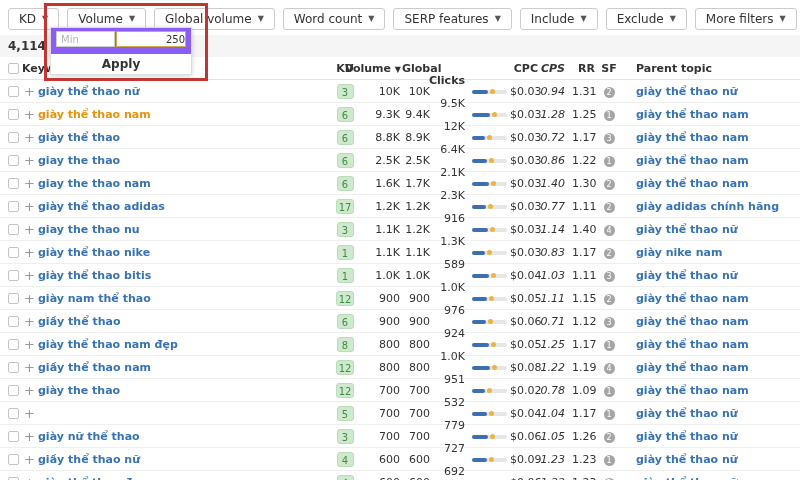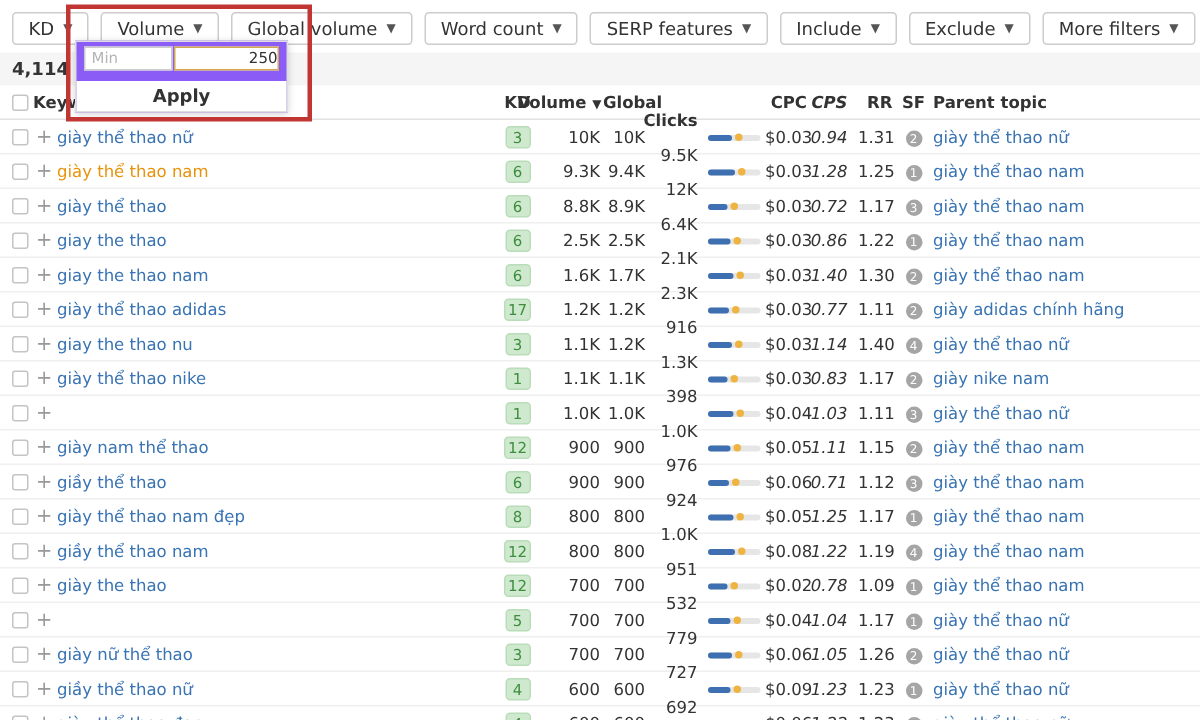--- a/index.html
+++ b/index.html
@@ -45,25 +45,25 @@
   .c-kw     { left:38px; }
   .c-kd     { left:334px; width:22px; text-align:center; }
   .c-vol    { left:345px; width:55px; text-align:right; }
   .c-glob   { left:402px; width:28px; text-align:right; }
   .c-clicks { left:427px; width:38px; text-align:right;margin-top:12px; }
   .c-bar    { left:472px; }
   .c-cpc    { left:510px; width:28px; text-align:right; }
   .c-cps    { left:540px; width:25px; text-align:right;font-style:italic; }
   .c-rr     { left:572px; width:23px; text-align:right; }
   .c-sf     { left:600px; width:18px; text-align:center; }
-  .c-parent { left:622px; }
+  .c-parent { left:636px; }
 
   .checkbox { width:11px; height:11px; border:1px solid #c4c4c4; border-radius:2px;
     background:#fff; cursor:pointer; }
-  a.kw-link, a.parent-link { color:var(--link-blue); text-decoration:none; cursor:pointer; }
+  a.kw-link, a.parent-link { color:var(--link-blue); text-decoration:none; cursor:pointer;font-weight:bold; }
   a.kw-orange { color:var(--highlight-orange); }
 
   .kd-badge { display:inline-block; min-width:17px; height:15px; line-height:15px; margin-top:4px;
     padding:0 2px; background:var(--kd-badge-bg); color:var(--kd-badge-text);
     border:1px solid #b9dcb9; border-radius:3px; font-size:10px; text-align:center; }
 
   .bar { position:absolute; top:10px; width:35px; height:4px; background:#e6e6e6; border-radius:2px; }
   .bar-fill { position:absolute; left:0; top:0; height:4px; background:var(--bar-blue); border-radius:2px; }
   .bar-dot { position:absolute; top:-1px; width:5px; height:5px; border-radius:50%;
     background:var(--bar-dot); margin-left:2px; }
@@ -305,39 +305,40 @@
 
       <div class="trow">
         <div class="cell c-check">
           <div class="checkbox"></div>
         </div>
         <div class="cell c-plus">+</div>
         <div class="cell c-kw"><a class="kw-link">giày thể thao nike</a></div>
         <div class="cell c-kd"><span class="kd-badge">1</span></div>
         <div class="cell c-vol">1.1K</div>
         <div class="cell c-glob">1.1K</div>
-        <div class="cell c-clicks">398</div>
+        <div class="cell c-clicks">589</div>
         <div class="cell c-bar">
           <div class="bar">
             <div class="bar-fill" style="width: 38%;"></div>
             <div class="bar-dot" style="left: 38%;"></div>
           </div>
         </div>
         <div class="cell c-cpc">$0.03</div>
         <div class="cell c-cps">0.83</div>
         <div class="cell c-rr">1.17</div>
         <div class="cell c-sf"><span class="sf-badge">2</span></div>
         <div class="cell c-parent"><a class="parent-link">giày nike nam</a></div>
       </div>
 
       <div class="trow">
         <div class="cell c-check">
           <div class="checkbox"></div>
         </div>
         <div class="cell c-plus">+</div>
+        <div class="cell c-kw"><a class="kw-link">giày thể thao bitis</a></div>
         <div class="cell c-kd"><span class="kd-badge">1</span></div>
         <div class="cell c-vol">1.0K</div>
         <div class="cell c-glob">1.0K</div>
         <div class="cell c-clicks">1.0K</div>
         <div class="cell c-bar">
           <div class="bar">
             <div class="bar-fill" style="width: 48%;"></div>
             <div class="bar-dot" style="left: 48%;"></div>
           </div>
         </div>

